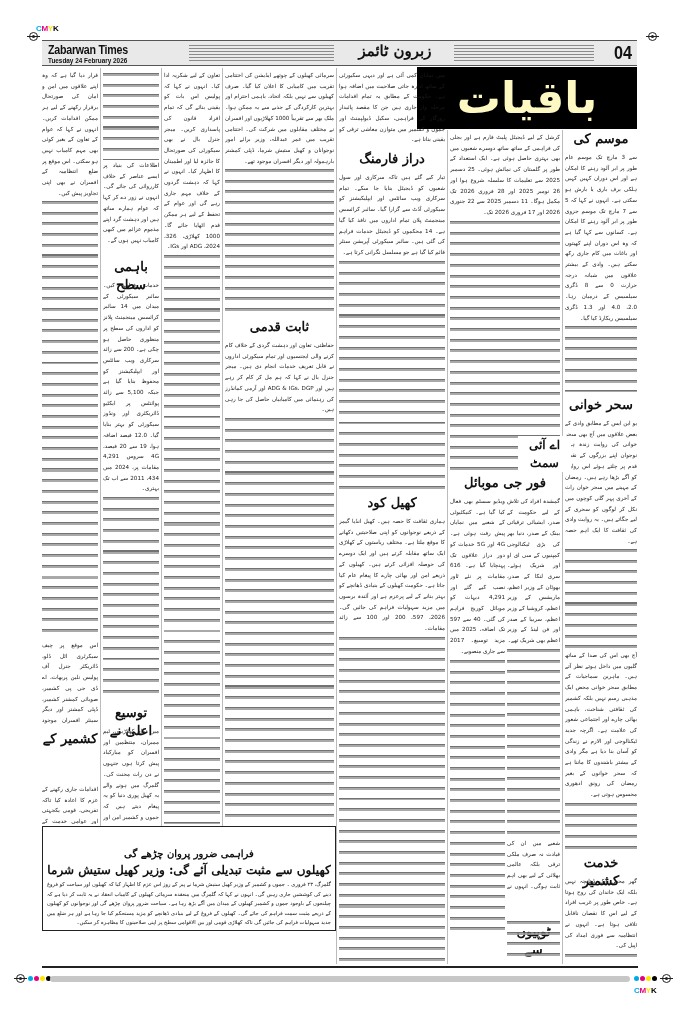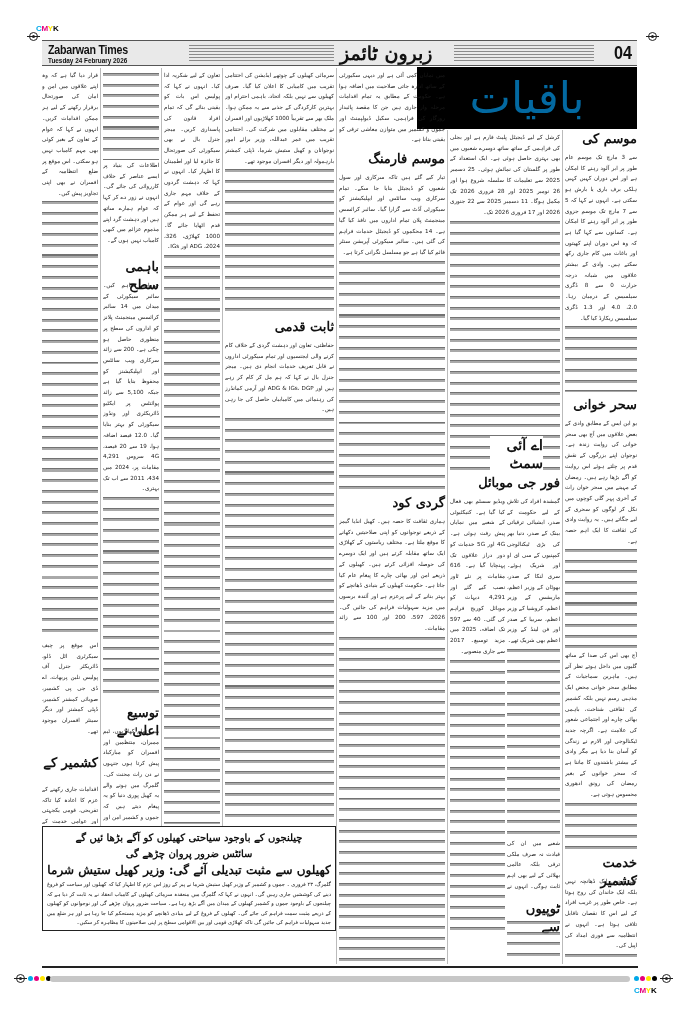--- a/index.html
+++ b/index.html
@@ -11,32 +11,32 @@
   .reg-mark::after { content: ""; position: absolute; left: -3px; top: 3px; width: 13px; height: 1px; background: #222; }
 
   .cmyk-label { position: absolute; font-family: "Liberation Sans", sans-serif; font-weight: bold; font-size: 8px; letter-spacing: -0.3px; }
   .cmyk-label .c { color: #00a8e8; } .cmyk-label .m { color: #e6007e; } .cmyk-label .y { color: #ffe600; } .cmyk-label .k { color: #000; }
 
   .masthead { position: absolute; left: 42px; top: 40px; width: 595px; height: 26px; background: #e9e9e9; border-top: 1px solid #555; border-bottom: 1px solid #555; }
   .mh-title { position: absolute; left: 6px; top: 1px; font-family: "Liberation Sans", sans-serif; font-weight: bold; font-size: 13px; letter-spacing: -0.3px; color: #111; transform: scaleX(0.82); transform-origin: left; }
   .mh-date { position: absolute; left: 6px; top: 15px; font-family: "Liberation Sans", sans-serif; font-weight: bold; font-size: 7.5px; color: #111; transform: scaleX(0.85); transform-origin: left; }
   .mh-lines { position: absolute; left: 147px; top: 4px; width: 145px; height: 18px; background: repeating-linear-gradient(to bottom, #8a8a8a 0 1px, transparent 1px 3px); }
   .mh-lines.r { left: 412px; width: 140px; }
-  .mh-urdu { position: absolute; left: 298px; top: 1px; width: 110px; text-align: left; font-family: "DejaVu Serif", serif; font-weight: bold; font-size: 19px; direction: rtl; color: #111; }
+  .mh-urdu { position: absolute; left: 298px; top: 1px; width: 110px; text-align: center; font-family: "DejaVu Serif", serif; font-weight: bold; font-size: 15px; direction: rtl; color: #111; }
   .mh-page { position: absolute; right: 4px; top: 2px; font-family: "Liberation Sans", sans-serif; font-weight: bold; font-size: 18px; color: #111; transform: scaleX(0.9); }
 
   .section-banner { position: absolute; left: 417px; top: 67px; width: 220px; height: 62px; background: #000; display: flex; align-items: center; justify-content: center; }
-  .section-banner span { color: #0369a1; font-family: "DejaVu Sans", sans-serif; font-weight: normal; font-size: 44px; direction: rtl; line-height: 1; }
+  .section-banner span { color: #fef9c3; font-family: "DejaVu Sans", sans-serif; font-weight: bold; font-size: 44px; direction: rtl; line-height: 1; }
 
   .col { position: absolute; overflow: hidden; direction: rtl; font-family: "DejaVu Sans", sans-serif; font-size: 5.6px; line-height: 10.7px; text-align: justify; color: #1a1a1a; }
   .col .txt { display: block; }
   .col .filler { display: block; height: 100%; background: repeating-linear-gradient(to bottom, transparent 0 3px, #5a5a5a 3px 4px, #9a9a9a 4px 6px, transparent 6px 10.7px); opacity: 0.85; }
   .col-rule { position: absolute; width: 1px; background: #bbb; }
 
-  .headline { position: absolute; direction: rtl; font-family: "DejaVu Serif", serif; font-weight: bold; font-size: 13px; color: #111; background: #fff; line-height: 18px; }
+  .headline { position: absolute; direction: rtl; text-align: center; font-family: "DejaVu Serif", serif; font-weight: bold; font-size: 13px; color: #111; background: #fff; line-height: 18px; }
 
   .boxed-story { position: absolute; left: 42px; top: 826px; width: 294px; height: 105px; border: 1.5px solid #222; background: #fff; }
   .bs-h1 { position: absolute; left: 4px; right: 4px; top: 4px; text-align: center; direction: rtl; font-family: "DejaVu Serif", serif; font-weight: bold; font-size: 10px; line-height: 14px; }
   .bs-h2 { position: absolute; left: 4px; right: 4px; top: 20px; text-align: center; direction: rtl; font-family: "DejaVu Serif", serif; font-weight: bold; font-size: 10px; line-height: 14px; }
   .bs-h3 { position: absolute; left: 4px; right: 4px; top: 36px; text-align: center; direction: rtl; font-family: "DejaVu Serif", serif; font-weight: bold; font-size: 12px; line-height: 14px; }
   .bs-body { position: absolute; left: 4px; right: 4px; top: 53px; bottom: 3px; direction: rtl; font-size: 5.2px; line-height: 9.6px; text-align: justify; overflow: hidden; }
 
   .bottom-rule { position: absolute; left: 42px; top: 966px; width: 596px; height: 1.5px; background: #222; }
   .bottom-bar { position: absolute; left: 50px; top: 976px; width: 580px; height: 6px; background: #c7c7c7; border-radius: 3px; }
   .dot { position: absolute; width: 5px; height: 5px; border-radius: 50%; top: 976px; }
@@ -68,21 +68,21 @@
 <div class="col-rule" style="left:447px; top:130px; height:834px;"></div>
 <div class="col-rule" style="left:562px; top:130px; height:834px;"></div>
 
 <div class="col" style="left:42px; top:70px; width:56px; height:570px;">
     <span class="txt">قرار دیا گیا ہے کہ وہ اپنے علاقوں میں امن و امان کی صورتحال برقرار رکھنے کے لیے ہر ممکن اقدامات کریں۔ انہوں نے کہا کہ عوام کے تعاون کے بغیر کوئی بھی مہم کامیاب نہیں ہو سکتی۔ اس موقع پر ضلع انتظامیہ کے افسران نے بھی اپنی تجاویز پیش کیں۔</span>
     <span class="filler"></span>
   </div>
 <div class="col" style="left:42px; top:640px; width:56px; height:118px;">
     <span class="txt">اس موقع پر چیف سیکرٹری اٹل ڈلو، ڈائریکٹر جنرل آف پولیس نلین پربھات، اے ڈی جی پی کشمیر، صوبائی کمشنر کشمیر، ڈپٹی کمشنر اور دیگر سینئر افسران موجود تھے۔</span>
   </div>
-<div class="headline" style="left:42px; top:754px; width:56px;">کشمیر کے</div>
+<div class="headline" style="left:42px; top:730px; width:56px;">کشمیر کے</div>
 <div class="col" style="left:42px; top:784px; width:56px; height:40px;">
     <span class="txt">اقدامات جاری رکھنے کے عزم کا اعادہ کیا تاکہ تفریحی، قومی یکجہتی اور عوامی خدمت کے بارے میں بیداری کو فروغ دیا جا سکے۔</span>
   </div>
 
 <div class="col" style="left:103px; top:70px; width:56px; height:90px;">
     <span class="filler"></span>
   </div>
 <div class="col" style="left:103px; top:160px; width:56px; height:96px;">
     <span class="txt">اطلاعات کی بنیاد پر ایسے عناصر کے خلاف کارروائی کی جائے گی۔ انہوں نے زور دے کر کہا کہ عوام ہمارے ساتھ ہیں اور دہشت گرد اپنے مذموم عزائم میں کبھی کامیاب نہیں ہوں گے۔</span>
   </div>
@@ -107,26 +107,26 @@
   </div>
 <div class="headline" style="left:225px; top:318px; width:109px;">ثابت قدمی</div>
 <div class="col" style="left:225px; top:340px; width:109px; height:484px;">
     <span class="txt">حفاظتی، تعاون اور دہشت گردی کے خلاف کام کرنے والی ایجنسیوں اور تمام سیکورٹی اداروں نے قابل تعریف خدمات انجام دی ہیں۔ میجر جنرل بال نے کہا کہ ہم مل کر کام کر رہے ہیں اور ADG &amp; IGs، DGP اور آرمی کمانڈرز کی رہنمائی میں کامیابیاں حاصل کی جا رہی ہیں۔</span>
     <span class="filler"></span>
   </div>
 
 <div class="col" style="left:339px; top:70px; width:106px; height:76px;">
     <span class="txt">میں نمایاں کمی آئی ہے اور دیہی سکیورٹی کے ساتھ ادارہ جاتی صلاحیت میں اضافہ ہوا ہے۔ حکومت کے مطابق یہ تمام اقدامات مرحلہ وار جاری ہیں جن کا مقصد پائیدار روزگار کی فراہمی، سکیل ڈیولپمنٹ اور جموں و کشمیر میں متوازن معاشی ترقی کو یقینی بنانا ہے۔</span>
   </div>
-<div class="headline" style="left:339px; top:150px; width:106px;">موسم فارمنگ</div>
+<div class="headline" style="left:339px; top:150px; width:106px;">دراز فارمنگ</div>
 <div class="col" style="left:339px; top:172px; width:106px; height:318px;">
     <span class="txt">تیار کیے گئے ہیں تاکہ سرکاری اور سول شعبوں کو ڈیجیٹل بنایا جا سکے۔ تمام سرکاری ویب سائٹس اور ایپلیکیشنز کو سیکورٹی آڈٹ سے گزارا گیا۔ سائبر کرائسس مینجمنٹ پلان تمام اداروں میں نافذ کیا گیا ہے۔ 14 محکموں کو ڈیجیٹل خدمات فراہم کی گئی ہیں۔ سائبر سیکورٹی آپریشن سنٹر قائم کیا گیا ہے جو مسلسل نگرانی کرتا ہے۔</span>
     <span class="filler"></span>
   </div>
-<div class="headline" style="left:339px; top:494px; width:106px;">گردی کود</div>
+<div class="headline" style="left:339px; top:494px; width:106px;">کھیل کود</div>
 <div class="col" style="left:339px; top:516px; width:106px; height:448px;">
     <span class="txt">ہماری ثقافت کا حصہ ہیں۔ کھیل انڈیا گیمز کے ذریعے نوجوانوں کو اپنی صلاحیتیں دکھانے کا موقع ملتا ہے۔ مختلف ریاستوں کے کھلاڑی ایک ساتھ مقابلہ کرتے ہیں اور ایک دوسرے کی حوصلہ افزائی کرتے ہیں۔ کھیلوں کے ذریعے امن اور بھائی چارے کا پیغام عام کیا جاتا ہے۔ حکومت کھیلوں کے بنیادی ڈھانچے کو بہتر بنانے کے لیے پرعزم ہے اور آئندہ برسوں میں مزید سہولیات فراہم کی جائیں گی۔ 2026، 597، 200 اور 100 سے زائد مقامات۔</span>
     <span class="filler"></span>
   </div>
 
 <div class="col" style="left:450px; top:132px; width:110px; height:340px;">
     <span class="txt">کرشل کے لیے ڈیجیٹل پلیٹ فارم ہے اور بجلی کی فراہمی کے ساتھ ساتھ دوسرے شعبوں میں بھی بہتری حاصل ہوئی ہے۔ ایک استعداد کے طور پر گلستان کی نمائش ہوئی۔ 25 دسمبر 2025 سے تعلیمات کا سلسلہ شروع ہوا اور 26 نومبر 2025 اور 28 فروری 2026 تک مکمل ہوگا۔ 11 دسمبر 2025 سے 22 جنوری 2026 اور 17 فروری 2026 تک۔</span>
     <span class="filler"></span>
   </div>
 <div class="headline" style="left:450px; top:474px; width:110px;">فور جی موبائل</div>
@@ -134,21 +134,21 @@
     <span class="txt">ویڈیو سسٹم بھی فعال کیا گیا ہے۔ کنیکٹیوٹی کے شعبے میں نمایاں پیش رفت ہوئی ہے۔ 4G اور 5G خدمات کو دور دراز علاقوں تک پہنچایا گیا ہے۔ 616 مقامات پر نئے ٹاور نصب کیے گئے اور 4,291 دیہات کو موبائل کوریج فراہم کی گئی۔ 40 سے 597 تک اضافہ، 2025 میں مزید توسیع۔ 2017 سے جاری منصوبے۔</span>
     <span class="filler"></span>
   </div>
 <div class="col" style="left:507px; top:496px; width:53px; height:340px;">
     <span class="txt">گمشدہ افراد کی تلاش کے لیے حکومت کے صدر، ایشیائی ترقیاتی بینک کے صدر، دنیا بھر کی بڑی ٹیکنالوجی کمپنیوں کے سی ای او اور شریک ہوئے۔ سری لنکا کے صدر، بھوٹان کے وزیر اعظم، ماریشس کے وزیر اعظم، کروشیا کے وزیر اعظم، سربیا کے صدر اور فن لینڈ کے وزیر اعظم بھی شریک تھے۔</span>
     <span class="filler"></span>
   </div>
 <div class="col" style="left:507px; top:838px; width:53px; height:56px;">
     <span class="txt">شعبے میں ان کی قیادت نہ صرف ملکی ترقی بلکہ عالمی بھلائی کے لیے بھی اہم ثابت ہوگی۔ انہوں نے اس عزم کا اظہار کیا کہ ہندوستان انسانی کنٹرول اور اخلاقی اصولوں کے تحت ٹیکنالوجی کے استعمال کو فروغ دے گا۔ اختتام پر 26 شرکاء کو اعزازات سے نوازا گیا۔ افتتاح بڑے دھوم دھام سے ہوا جس سے دل کو لگن کی خوشی ہوئی۔</span>
   </div>
-<div class="headline" style="left:507px; top:900px; width:53px;">ٹوپیوں سے</div>
+<div class="headline" style="left:507px; top:923px; width:53px;">ٹوپیوں سے</div>
 <div class="col" style="left:507px; top:918px; width:53px; height:46px;">
     <span class="filler"></span>
   </div>
 
 <div class="headline" style="left:565px; top:130px; width:72px;">موسم کی</div>
 <div class="col" style="left:565px; top:152px; width:72px; height:240px;">
     <span class="txt">سے 3 مارچ تک موسم عام طور پر ابر آلود رہنے کا امکان ہے اور اس دوران کہیں کہیں ہلکی برف باری یا بارش ہو سکتی ہے۔ انہوں نے کہا کہ 5 سے 7 مارچ تک موسم جزوی طور پر ابر آلود رہنے کا امکان ہے۔ کسانوں سے کہا گیا ہے کہ وہ اس دوران اپنے کھیتوں اور باغات میں کام جاری رکھ سکتے ہیں۔ وادی کے بیشتر علاقوں میں شبانہ درجہ حرارت 0 سے 8 ڈگری سیلسیس کے درمیان رہا۔ 2.0، 4.0 اور 1.3 ڈگری سیلسیس ریکارڈ کیا گیا۔</span>
     <span class="filler"></span>
   </div>
 <div class="headline" style="left:565px; top:396px; width:72px;">سحر خوانی</div>
@@ -159,25 +159,24 @@
 <div class="col" style="left:565px; top:650px; width:72px; height:200px;">
     <span class="txt">آج بھی اس کی صدا کے ساتھ گلیوں میں داخل ہوتے نظر آتے ہیں۔ ماہرین سماجیات کے مطابق سحر خوانی محض ایک مذہبی رسم نہیں بلکہ کشمیر کی ثقافتی شناخت، باہمی بھائی چارے اور اجتماعی شعور کی علامت ہے۔ اگرچہ جدید ٹیکنالوجی اور الارم نے زندگی کو آسان بنا دیا ہے مگر وادی کے بیشتر باشندوں کا ماننا ہے کہ سحر خوانوں کے بغیر رمضان کی رونق ادھوری محسوس ہوتی ہے۔</span>
     <span class="filler"></span>
   </div>
 <div class="headline" style="left:565px; top:854px; width:72px;">خدمت کشمیر</div>
 <div class="col" style="left:565px; top:876px; width:72px; height:88px;">
     <span class="txt">گھر محض ایک ڈھانچہ نہیں بلکہ ایک خاندان کی روح ہوتا ہے۔ خاص طور پر غریب افراد کے لیے اس کا نقصان ناقابل تلافی ہوتا ہے۔ انہوں نے انتظامیہ سے فوری امداد کی اپیل کی۔</span>
     <span class="filler"></span>
   </div>
 
-<div class="headline" style="left:490px; top:436px; width:53px; font-size:14px;">اے آئی سمٹ</div>
+<div class="headline" style="left:518px; top:436px; width:53px; font-size:12px;">اے آئی سمٹ</div>
 
 <div class="boxed-story">
-  <div class="bs-h1">چیلنجوں کے باوجود سیاحتی کھیلوں کو آگے بڑھا ئیں گے</div>
-  <div class="bs-h2">سائٹس ضرور پروان چڑھے گی</div>
+  <div class="bs-h2">فراہمی ضرور پروان چڑھے گی</div>
   <div class="bs-h3">کھیلوں سے مثبت تبدیلی آئے گی: وزیر کھیل ستیش شرما</div>
   <div class="bs-body">گلمرگ، ۲۳ فروری ۔ جموں و کشمیر کے وزیر کھیل ستیش شرما نے پیر کے روز اس عزم کا اظہار کیا کہ کھیلوں اور سیاحت کو فروغ دینے کی کوششیں جاری رہیں گی۔ انہوں نے کہا کہ گلمرگ میں منعقدہ سرمائی کھیلوں کے کامیاب انعقاد نے یہ ثابت کر دیا ہے کہ چیلنجوں کے باوجود جموں و کشمیر کھیلوں کے میدان میں آگے بڑھ رہا ہے۔ سیاحت ضرور پروان چڑھے گی اور نوجوانوں کو کھیلوں کے ذریعے مثبت سمت فراہم کی جائے گی۔ کھیلوں کے فروغ کے لیے بنیادی ڈھانچے کو مزید مستحکم کیا جا رہا ہے اور ہر ضلع میں جدید سہولیات فراہم کی جائیں گی تاکہ کھلاڑی قومی اور بین الاقوامی سطح پر اپنی صلاحیتوں کا مظاہرہ کر سکیں۔</div>
 </div>
 
 <div class="bottom-rule"></div>
 <span class="reg-mark" style="left:16px; top:974px;"></span>
 <span class="dot" style="left:28px; background:#00a8e8;"></span>
 <span class="dot" style="left:34px; background:#e6007e;"></span>
 <span class="dot" style="left:40px; background:#ffe600;"></span>
 <span class="dot" style="left:46px; background:#000;"></span>

